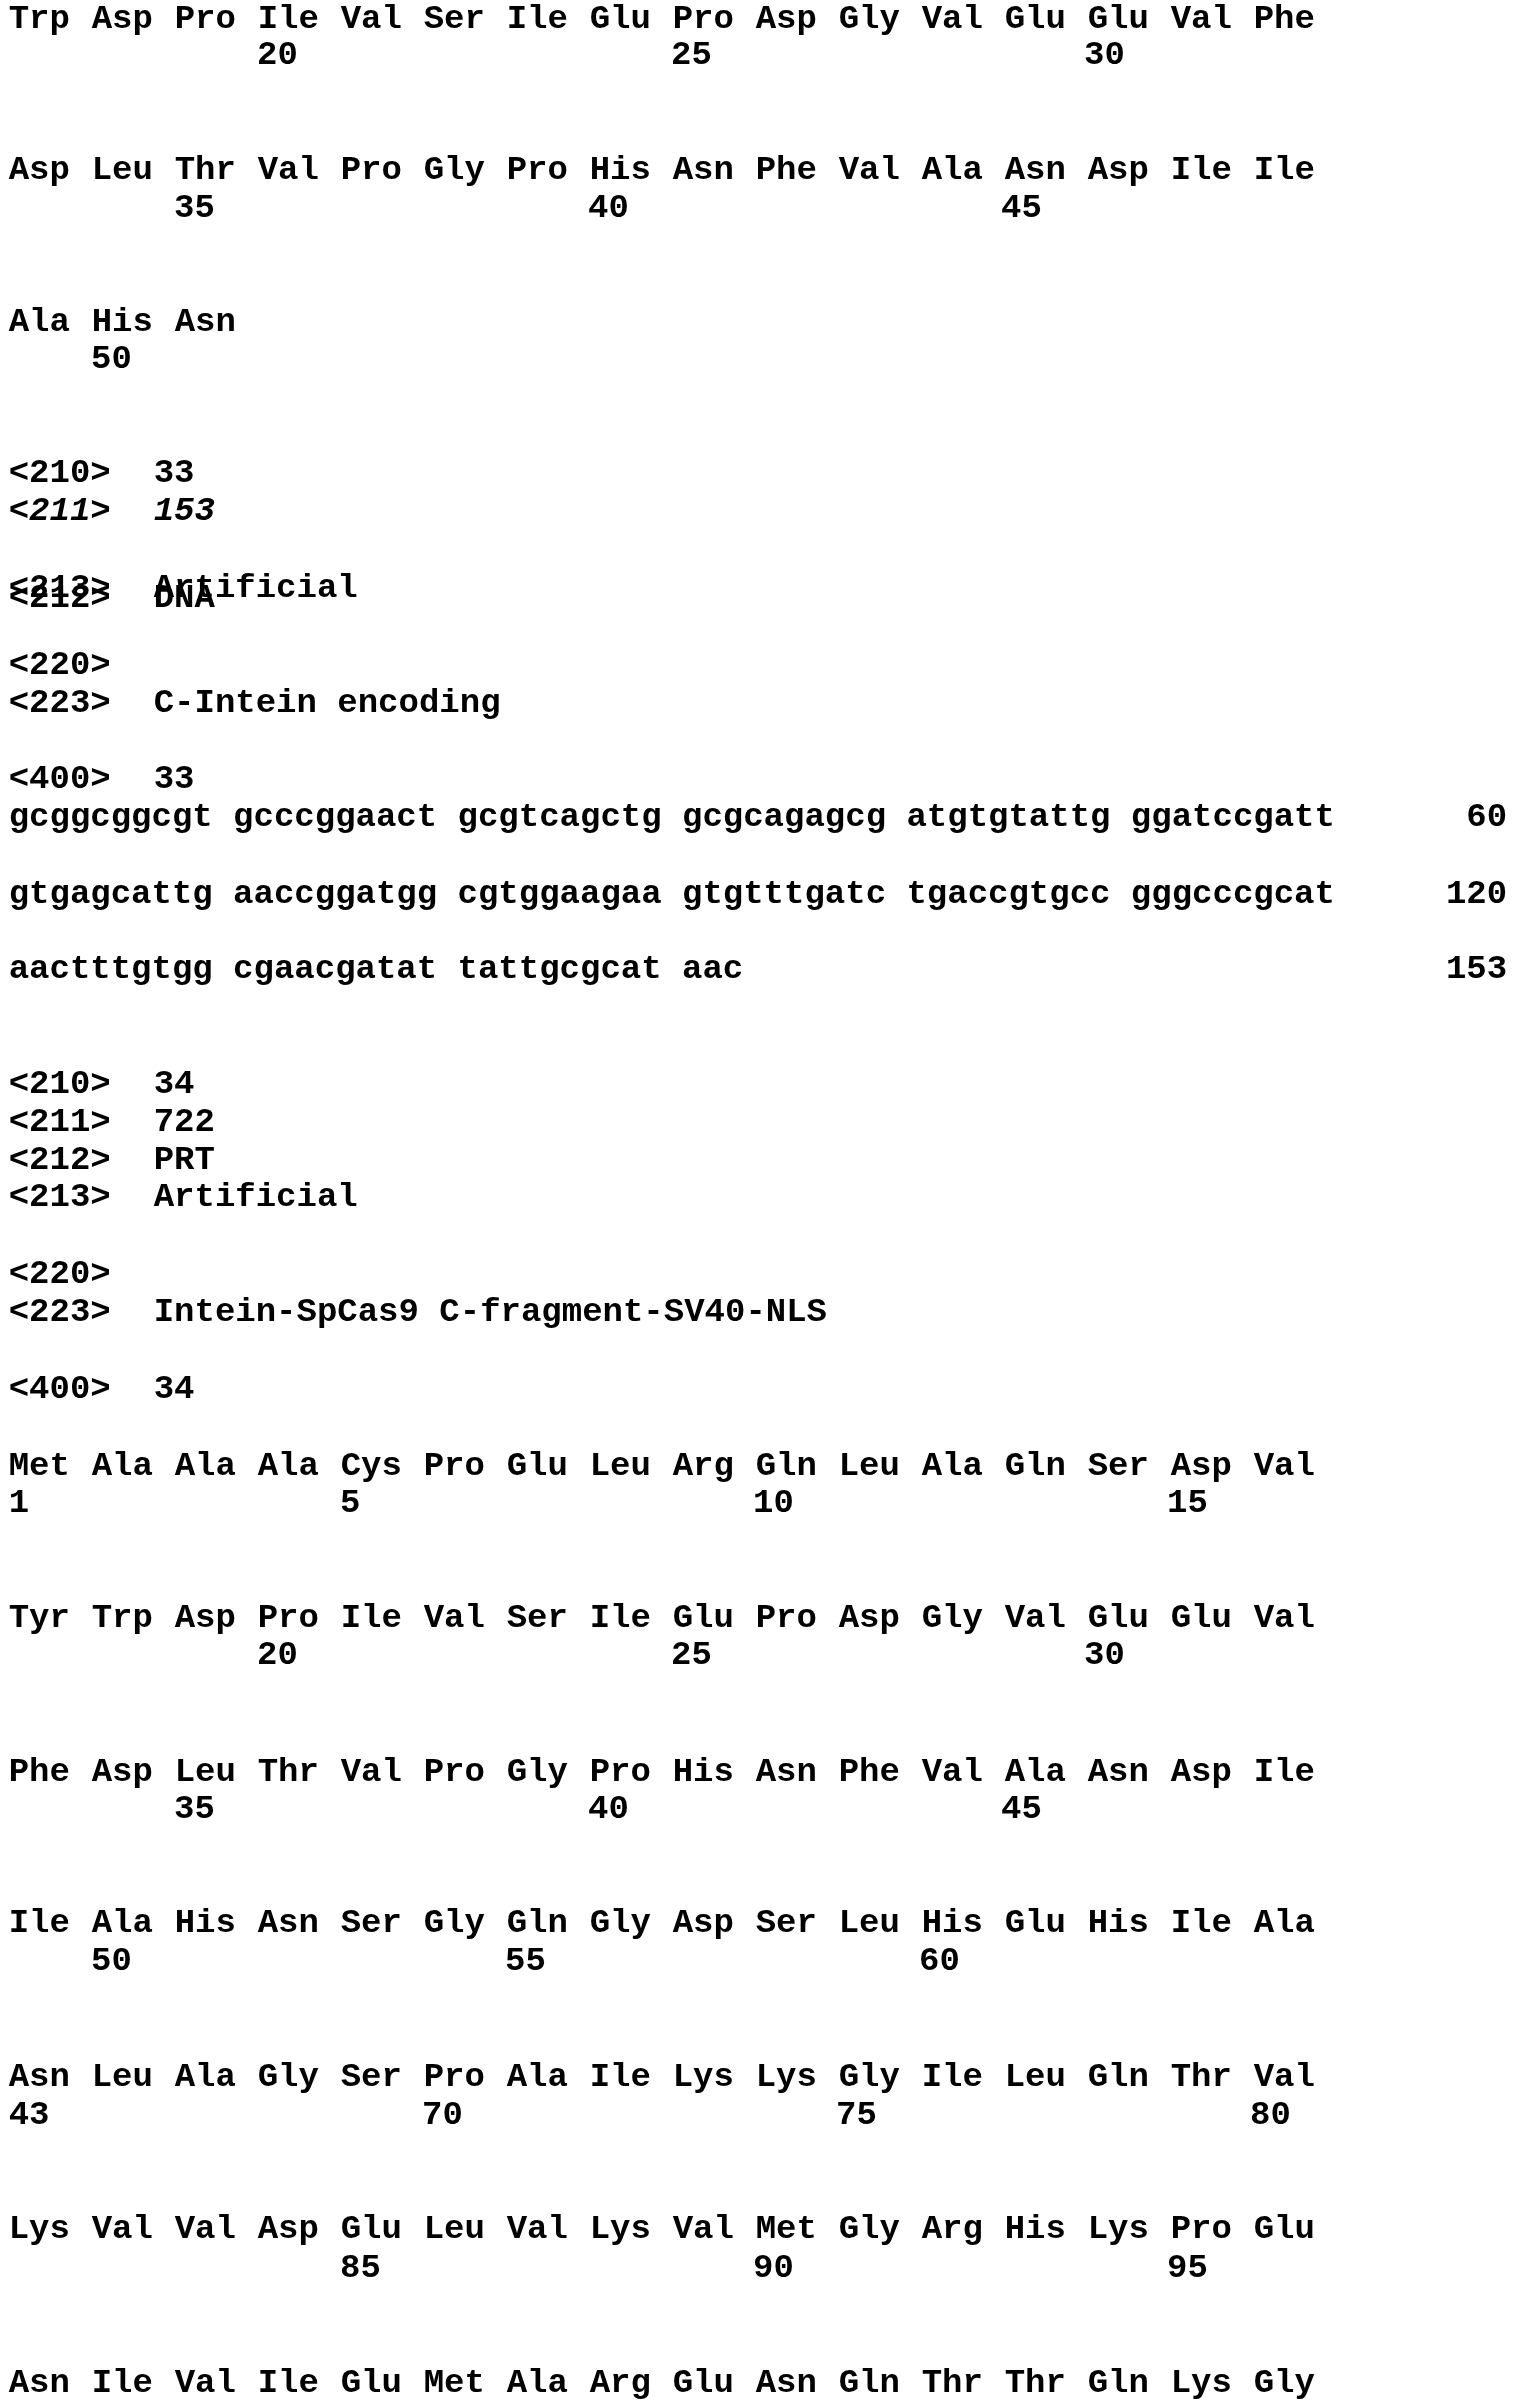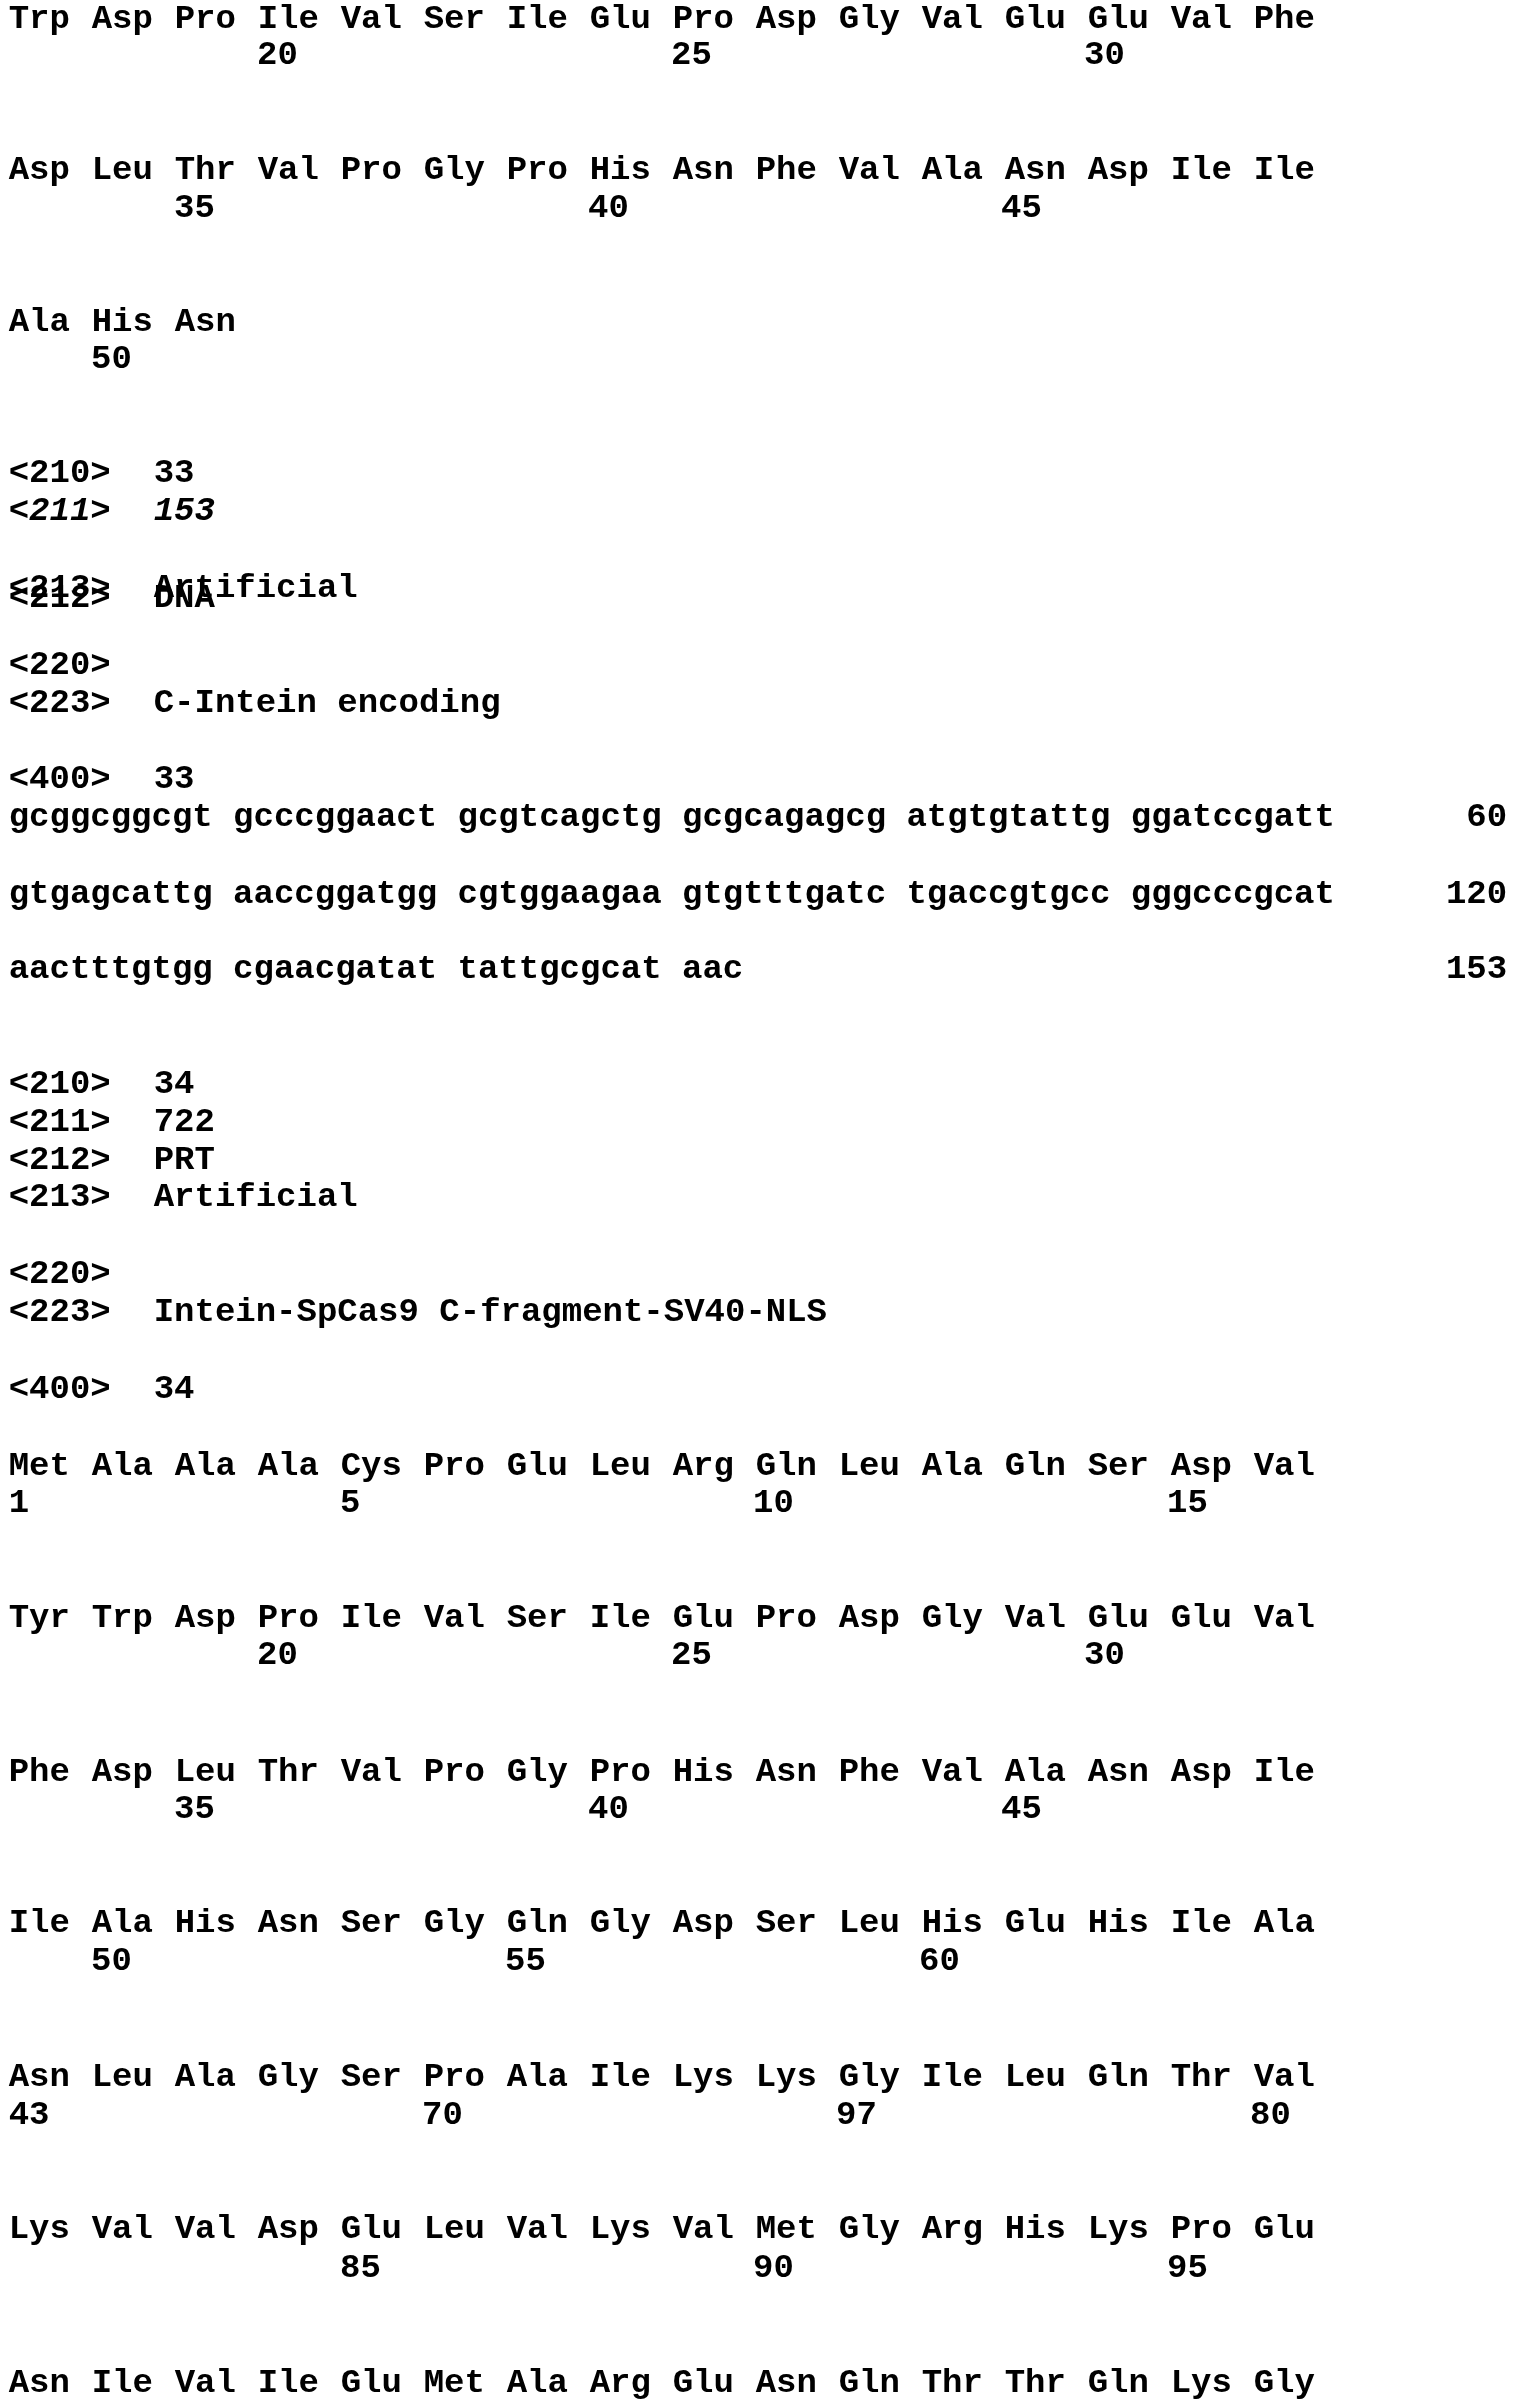--- a/index.html
+++ b/index.html
@@ -129,21 +129,21 @@
   <div>
       <div class="pos-num" style="top: 1942px; left: 91px;">50</div>
       <div class="pos-num" style="top: 1942px; left: 505px;">55</div>
       <div class="pos-num" style="top: 1942px; left: 919px;">60</div>
     </div>
 
   <div class="line" style="top:2058px;"><span class="residue">Asn</span><span class="residue">Leu</span><span class="residue">Ala</span><span class="residue">Gly</span><span class="residue">Ser</span><span class="residue">Pro</span><span class="residue">Ala</span><span class="residue">Ile</span><span class="residue">Lys</span><span class="residue">Lys</span><span class="residue">Gly</span><span class="residue">Ile</span><span class="residue">Leu</span><span class="residue">Gln</span><span class="residue">Thr</span><span class="residue">Val</span></div>
   <div>
       <div class="pos-num" style="top: 2096px; left: 8.7px;">43</div>
       <div class="pos-num" style="top: 2096px; left: 422px;">70</div>
-      <div class="pos-num" style="top: 2096px; left: 836px;">97</div>
+      <div class="pos-num" style="top: 2096px; left: 836px;">75</div>
       <div class="pos-num" style="top: 2096px; left: 1250px; text-align: center;">80</div>
     </div>
 
   <div class="line" style="top:2210px;"><span class="residue">Lys</span><span class="residue">Val</span><span class="residue">Val</span><span class="residue">Asp</span><span class="residue">Glu</span><span class="residue">Leu</span><span class="residue">Val</span><span class="residue">Lys</span><span class="residue">Val</span><span class="residue">Met</span><span class="residue">Gly</span><span class="residue">Arg</span><span class="residue">His</span><span class="residue">Lys</span><span class="residue">Pro</span><span class="residue">Glu</span></div>
   <div>
       <div class="pos-num" style="top: 2249px; left: 340px;">85</div>
       <div class="pos-num" style="top: 2249px; left: 753px;">90</div>
       <div class="pos-num" style="top: 2249px; left: 1167px;">95</div>
     </div>
 

